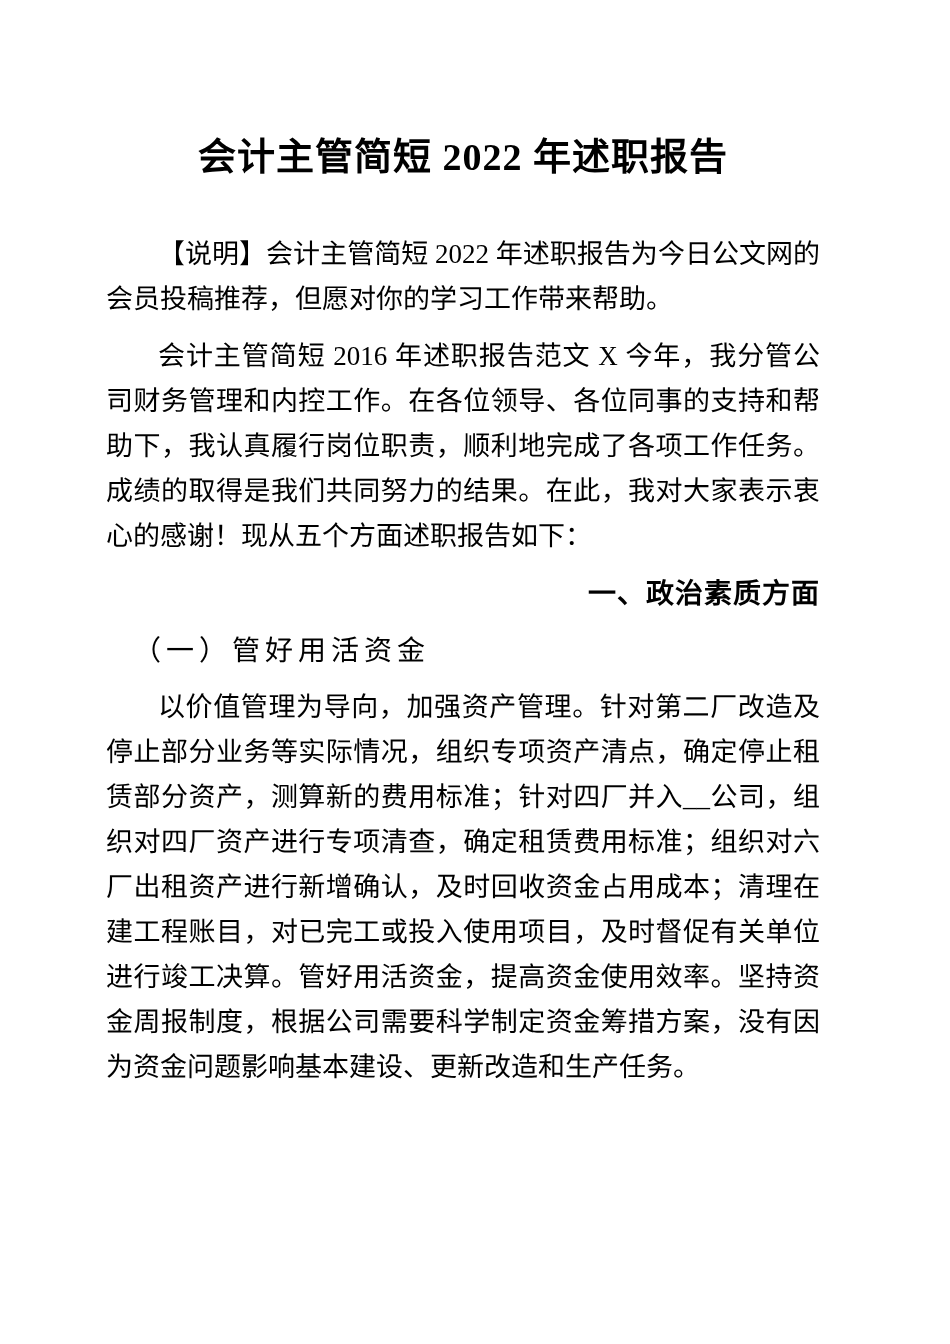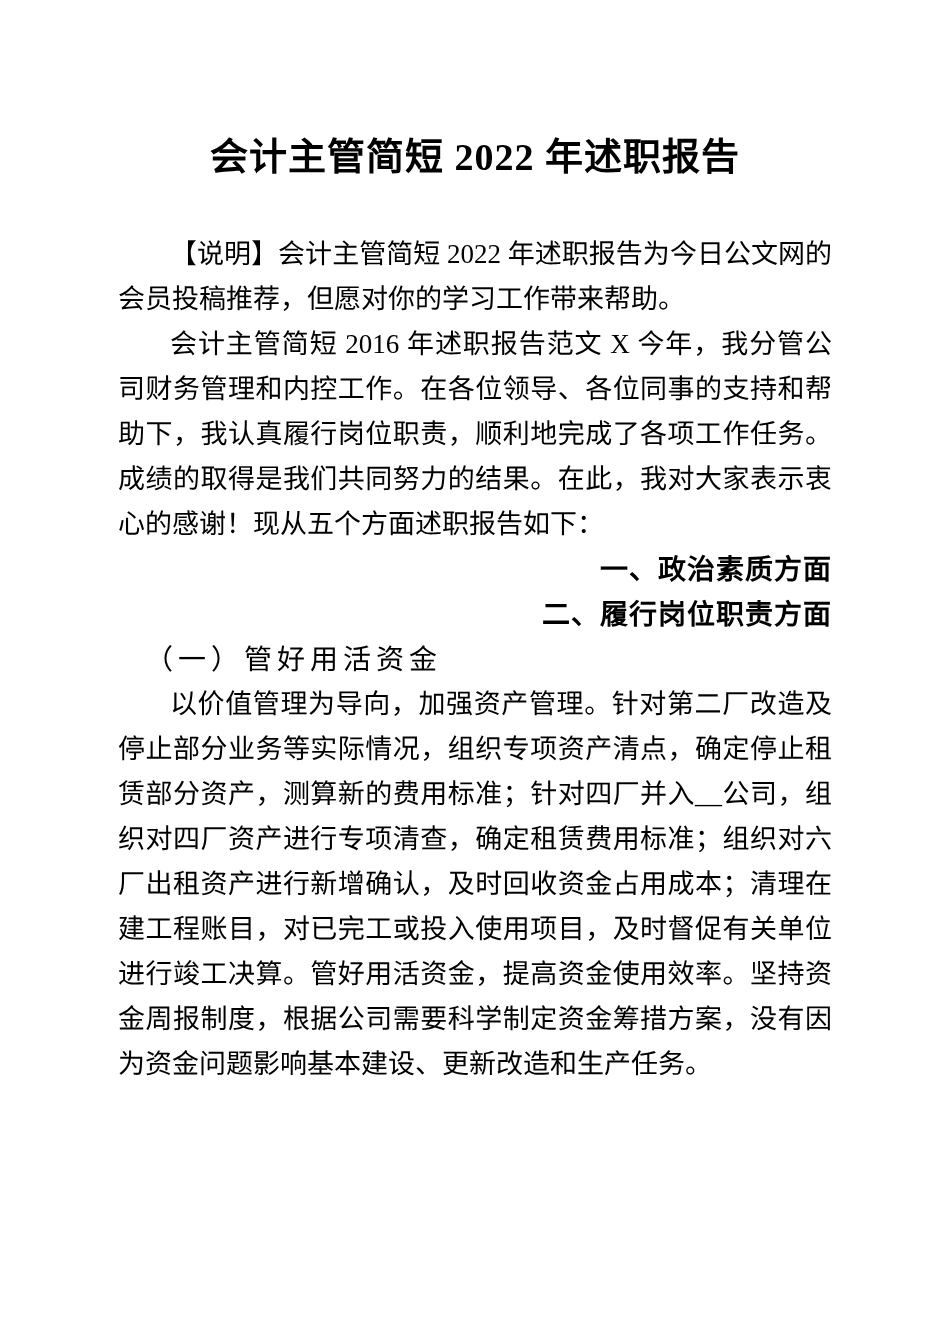--- a/index.html
+++ b/index.html
@@ -7,36 +7,36 @@
     padding: 0;
     background: #ffffff;
   }
   .page {
     position: relative;
     width: 950px;
     height: 1344px;
     margin: 0 auto;
     background: #ffffff;
     box-sizing: border-box;
-    padding: 134px 118px 0 118px;
+    padding: 134px 118px 0 94px;
     color: #000000;
     overflow: hidden;
   }
   .doc-title {
     font-family: "Liberation Serif", "DejaVu Serif", serif;
     font-weight: 700;
     font-size: 38px;
     line-height: 46px;
     text-align: center;
     margin: 0 0 52px 0;
     letter-spacing: 1px;
     white-space: nowrap;
   }
   .block {
-    margin: 0;
+    margin: 12px;
     font-size: 27px;
     line-height: 45px;
   }
   .body-para {
     font-family: "Liberation Serif", "DejaVu Serif", serif;
     font-weight: 400;
     text-indent: 52px;
     text-align: justify;
     text-justify: inter-ideograph;
   }
@@ -62,18 +62,17 @@
 <div class="page">
   <h1 class="doc-title">会计主管简短 2022 年述职报告</h1>
 
   <p class="block body-para">【说明】会计主管简短 2022 年述职报告为今日公文网的会员投稿推荐，但愿对你的学习工作带来帮助。</p>
 
   <p class="block body-para">会计主管简短 2016 年述职报告范文 X 今年，我分管公司财务管理和内控工作。在各位领导、各位同事的支持和帮助下，我认真履行岗位职责，顺利地完成了各项工作任务。成绩的取得是我们共同努力的结果。在此，我对大家表示衷心的感谢！现从五个方面述职报告如下：</p>
 
   <p class="block heading">一、政治素质方面</p>
 
 
-  <p class="block heading">二、履行岗位职责方面</p>
 
   <p class="block subheading">（一）管好用活资金</p>
 
   <p class="block body-para">以价值管理为导向，加强资产管理。针对第二厂改造及停止部分业务等实际情况，组织专项资产清点，确定停止租赁部分资产，测算新的费用标准；针对四厂并入__公司，组织对四厂资产进行专项清查，确定租赁费用标准；组织对六厂出租资产进行新增确认，及时回收资金占用成本；清理在建工程账目，对已完工或投入使用项目，及时督促有关单位进行竣工决算。管好用活资金，提高资金使用效率。坚持资金周报制度，根据公司需要科学制定资金筹措方案，没有因为资金问题影响基本建设、更新改造和生产任务。</p>
 </div>
 
 </body></html>

